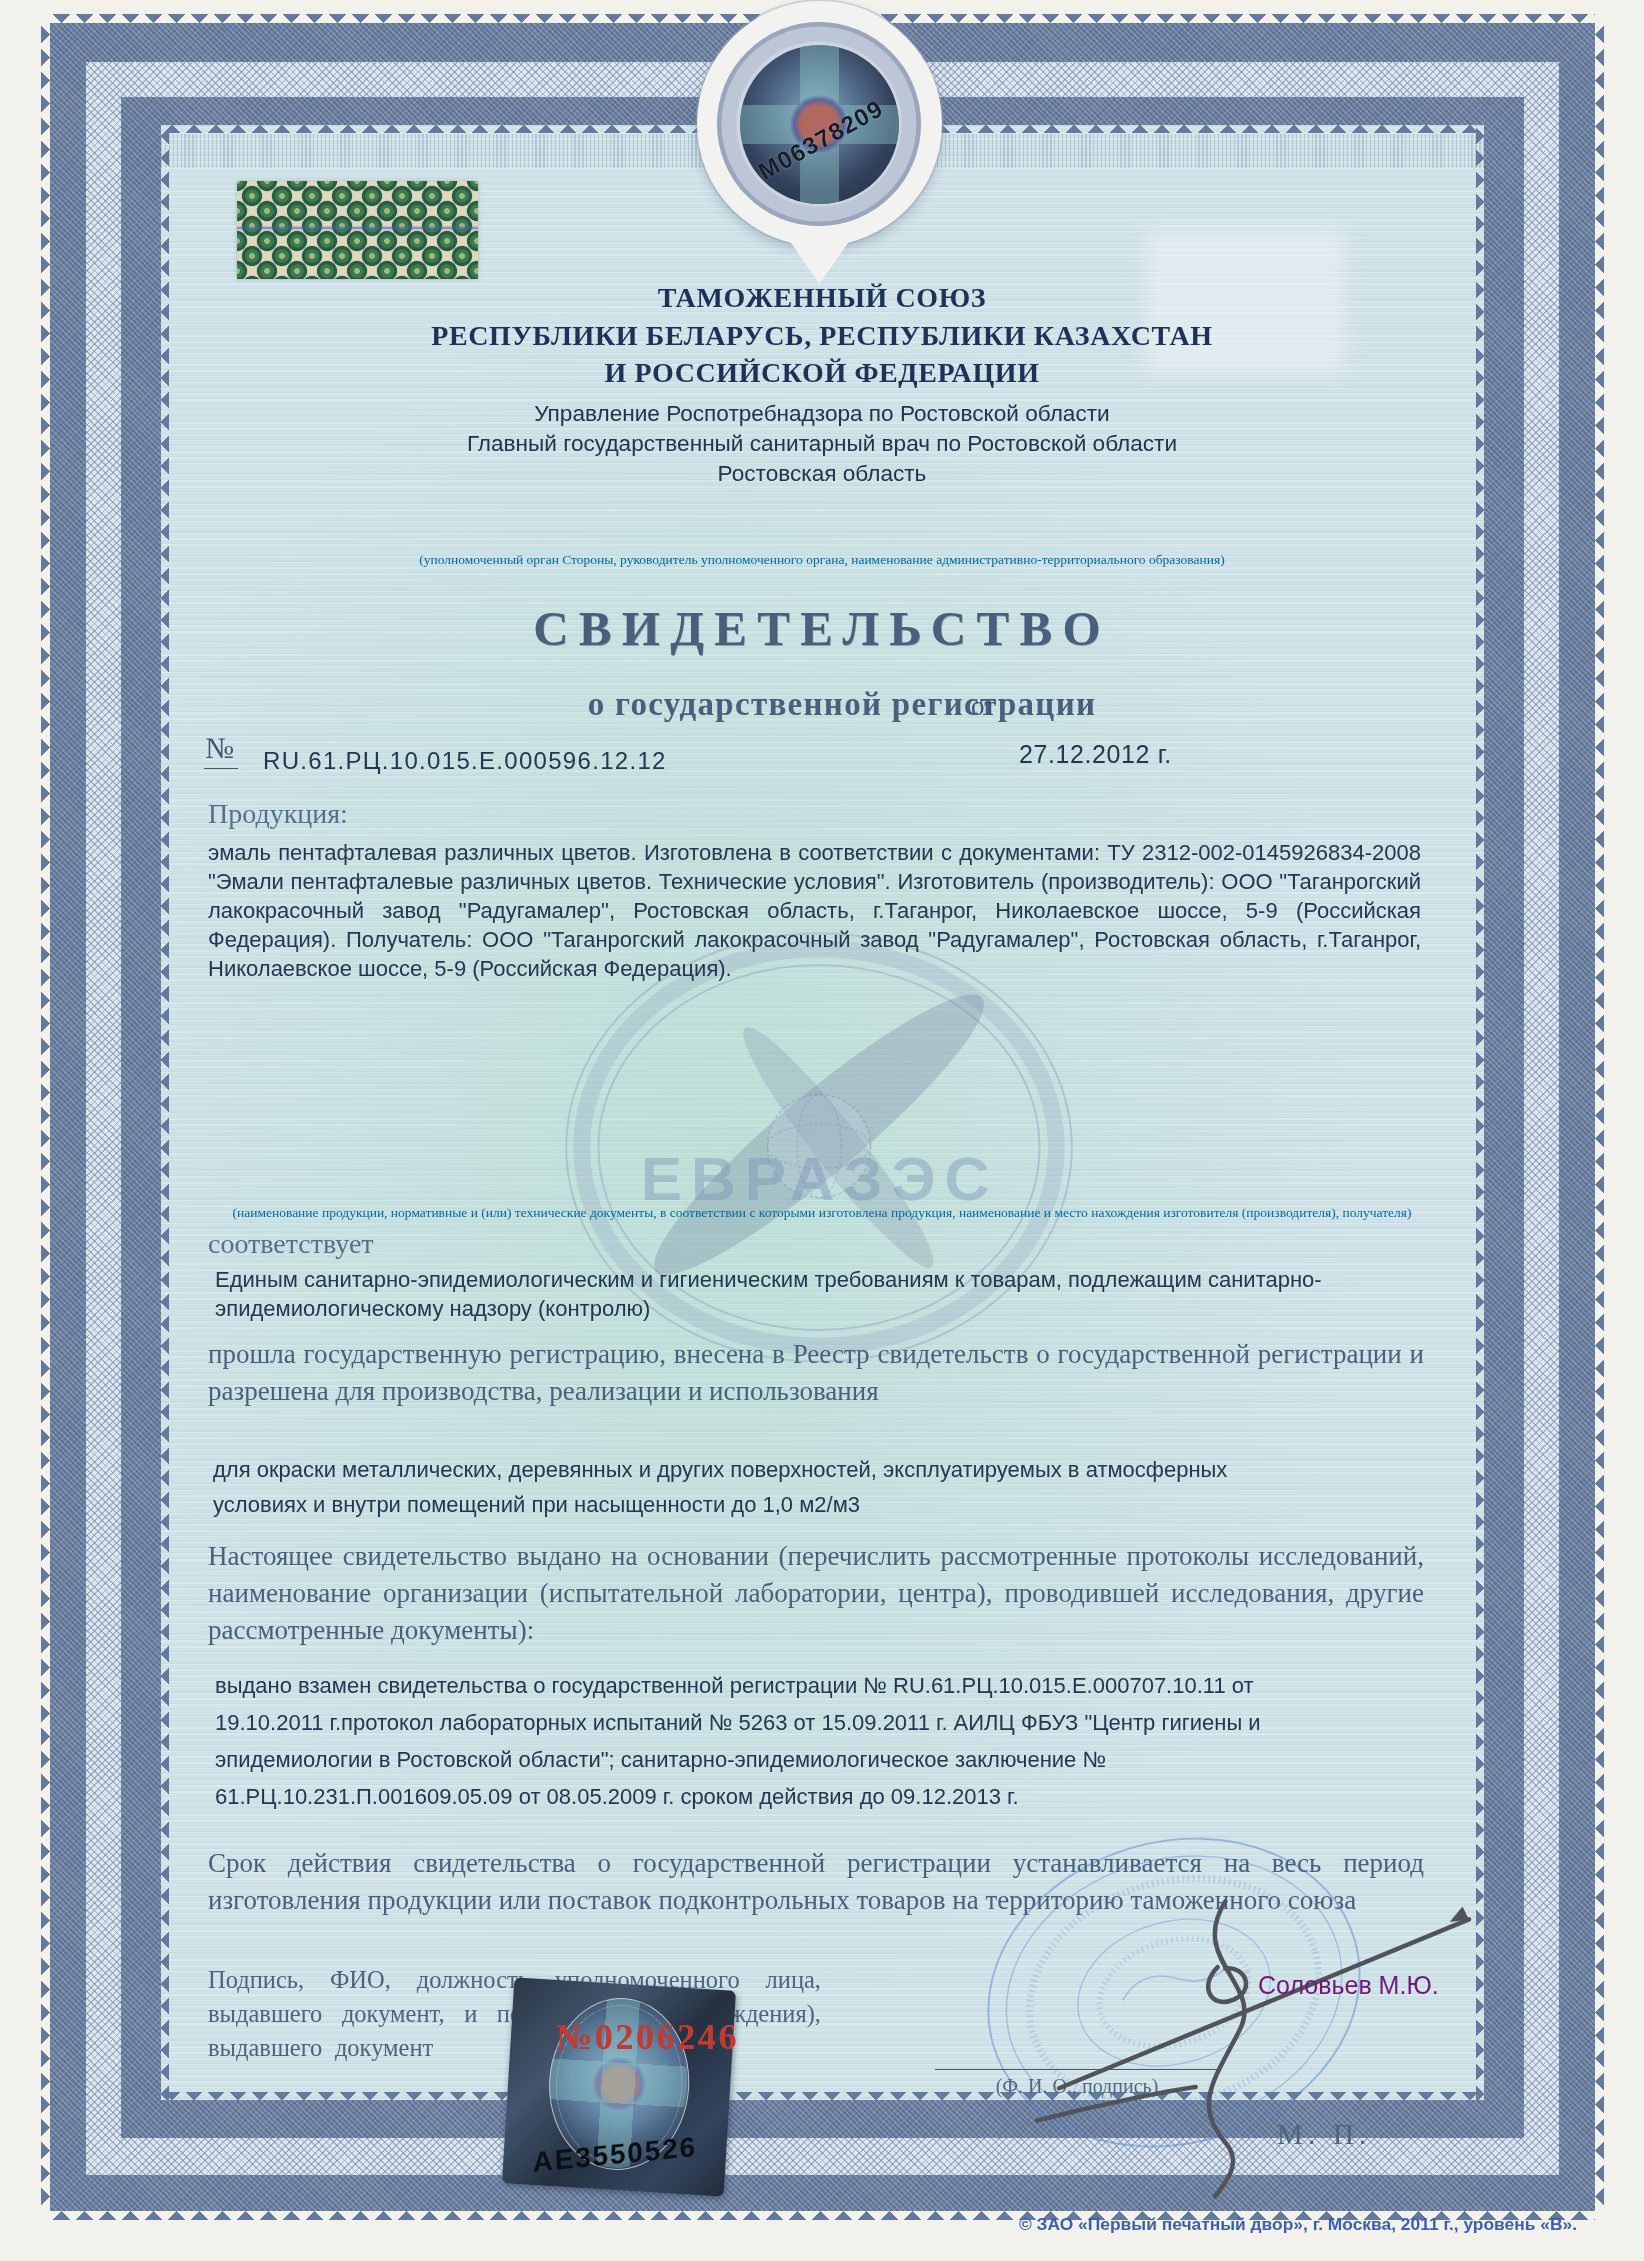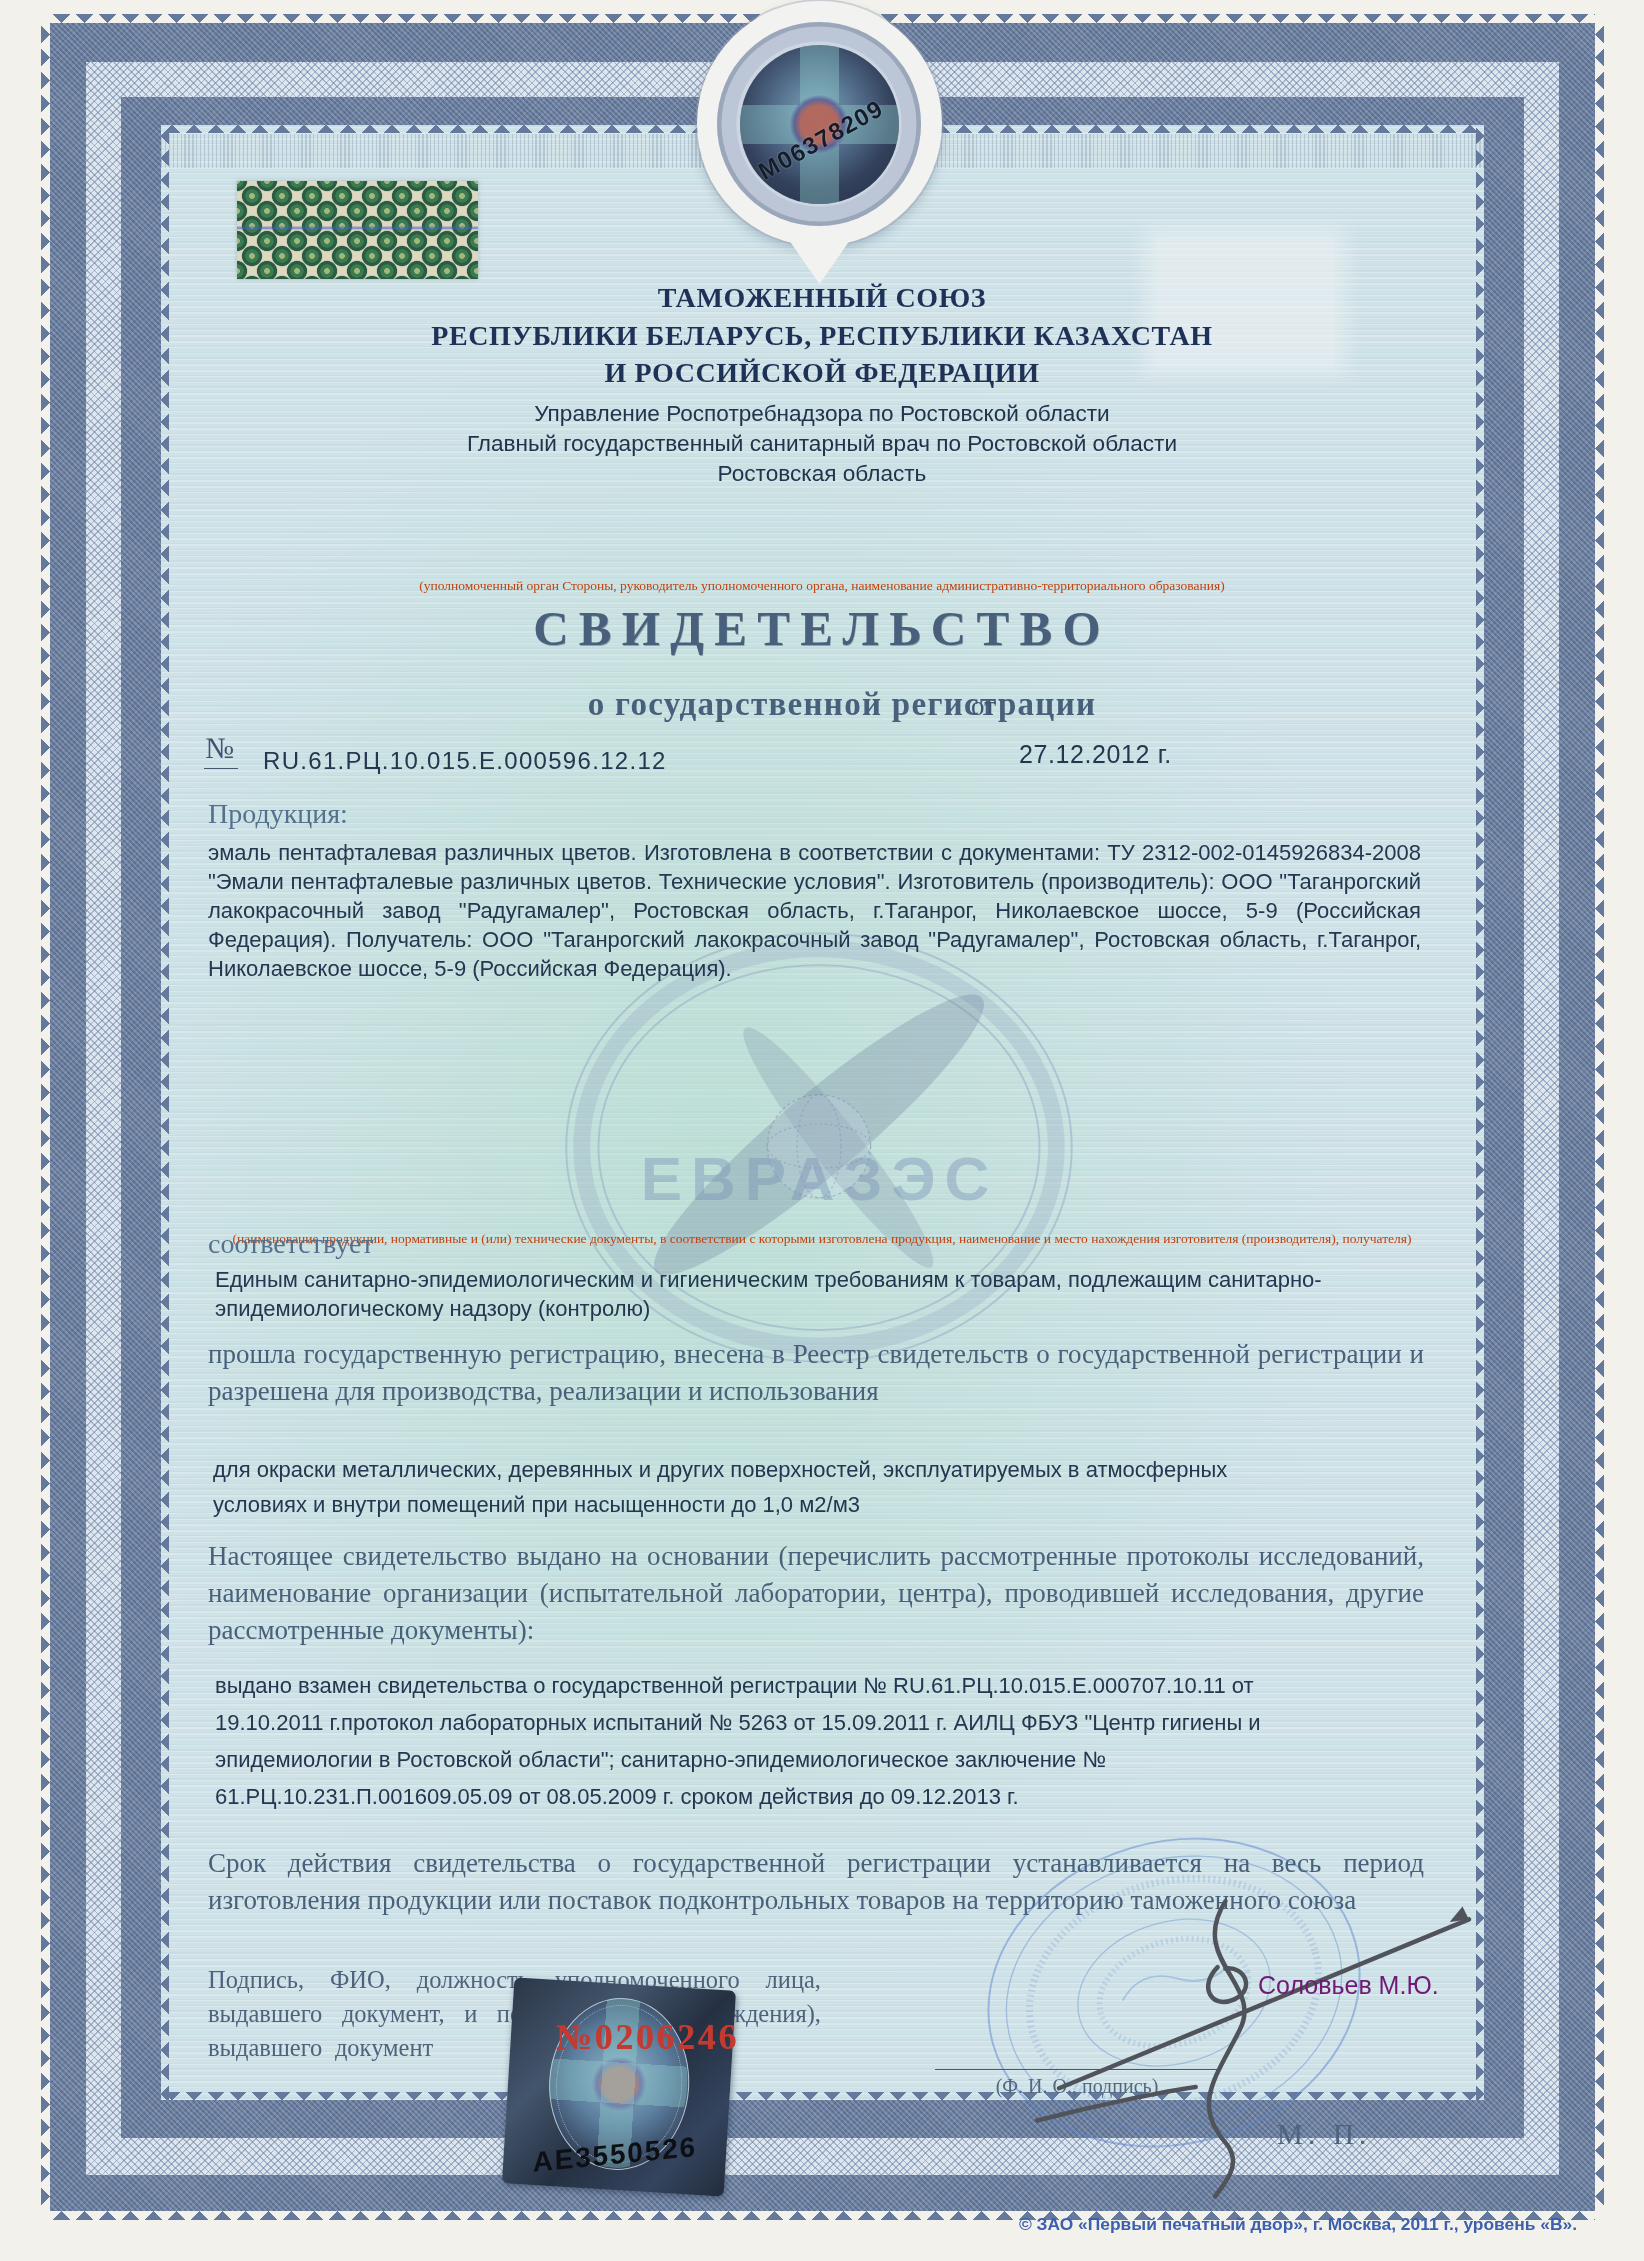--- a/index.html
+++ b/index.html
@@ -74,21 +74,21 @@
   
   .wm-svg{left:535px;top:909px;z-index:2;}
   .wm-text{left:600px;top:1143px;width:439px;text-align:center;z-index:2;
     font-family:"Liberation Sans",sans-serif;font-weight:bold;font-size:62px;
     color:rgba(118,146,182,.42);letter-spacing:9px;}
 
   
   .c{text-align:center;left:161px;width:1322px;}
   .hdr{font-weight:bold;font-size:28px;color:#1e3156;letter-spacing:0.6px;z-index:5;}
   .auth{font-family:"Liberation Sans",sans-serif;font-size:22.6px;color:#22334c;z-index:5;}
-  .cap{font-size:13.5px;color:#c2410c;z-index:5;margin-top:26px;}
+  .cap{font-size:13.5px;color:#0369a1;z-index:5;}
   .title-main{font-weight:bold;font-size:49px;color:#49607c;letter-spacing:10.3px;z-index:5;
     text-shadow:0.6px 0.6px 0 rgba(35,50,70,.35);}
   .title-sub{font-weight:bold;font-size:33px;color:#49607c;letter-spacing:1.3px;z-index:5;}
   .label{font-size:28px;color:#55708d;z-index:5;}
   .sans-fill{font-family:"Liberation Sans",sans-serif;font-size:22px;color:#243650;line-height:29px;z-index:5;}
   .serif-par{font-size:27px;color:#48607a;line-height:37px;text-align:justify;z-index:5;}
   .red-num{font-weight:bold;font-size:36px;color:#c33b30;letter-spacing:2.6px;z-index:6;
     text-shadow:0 0 0.6px rgba(195,60,48,.6);}
   .sig-line{left:935px;top:2069px;width:284px;border-top:1.9px solid #45586e;z-index:5;}
   .fio-cap{left:935px;top:2075px;width:284px;text-align:center;font-size:20px;color:#53687f;z-index:5;}

